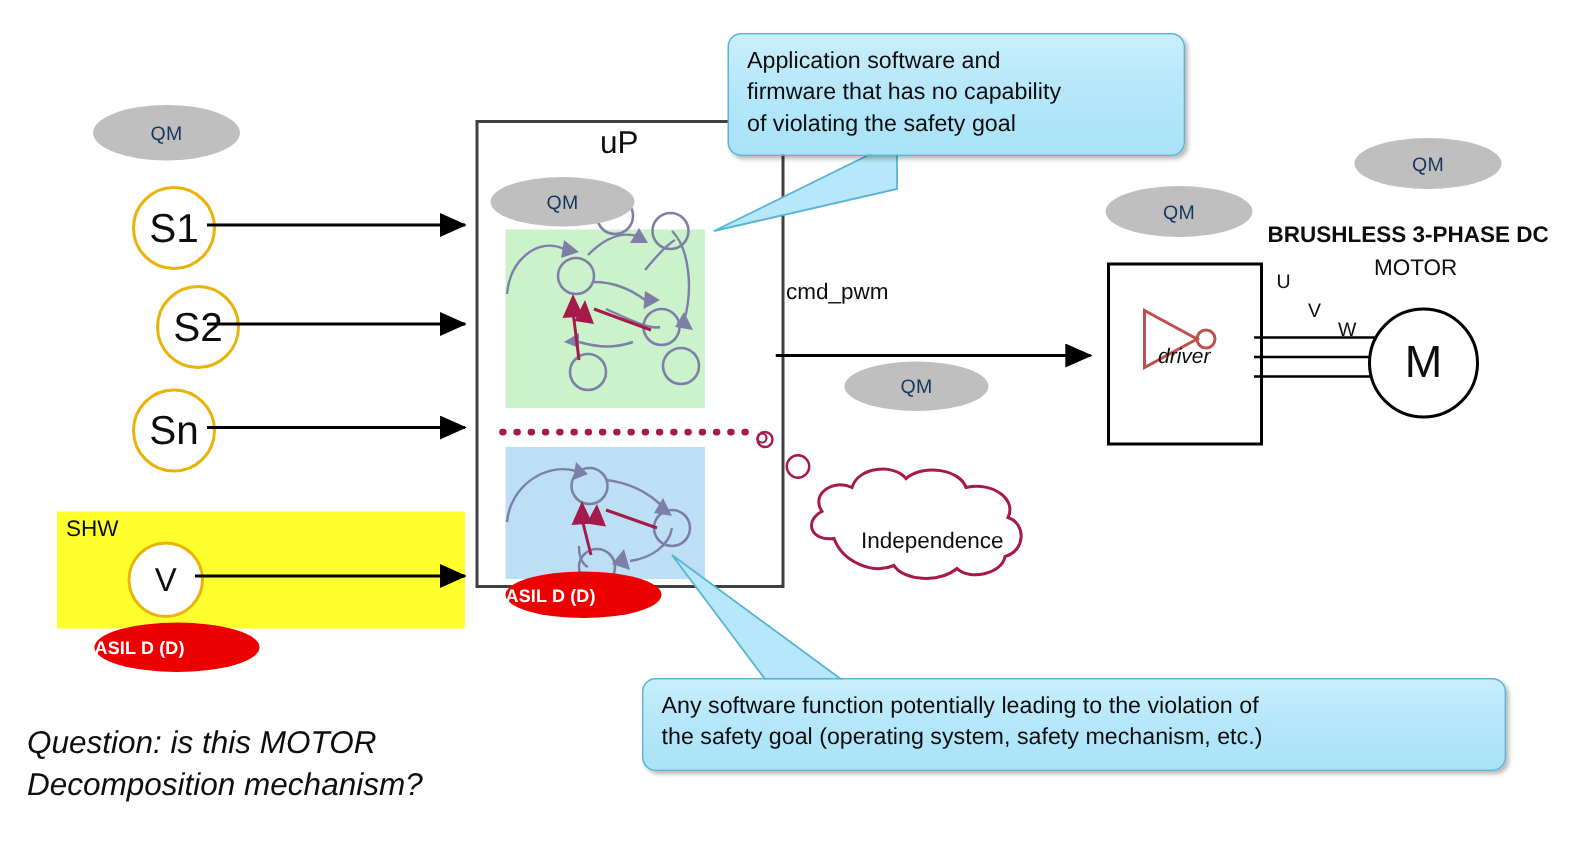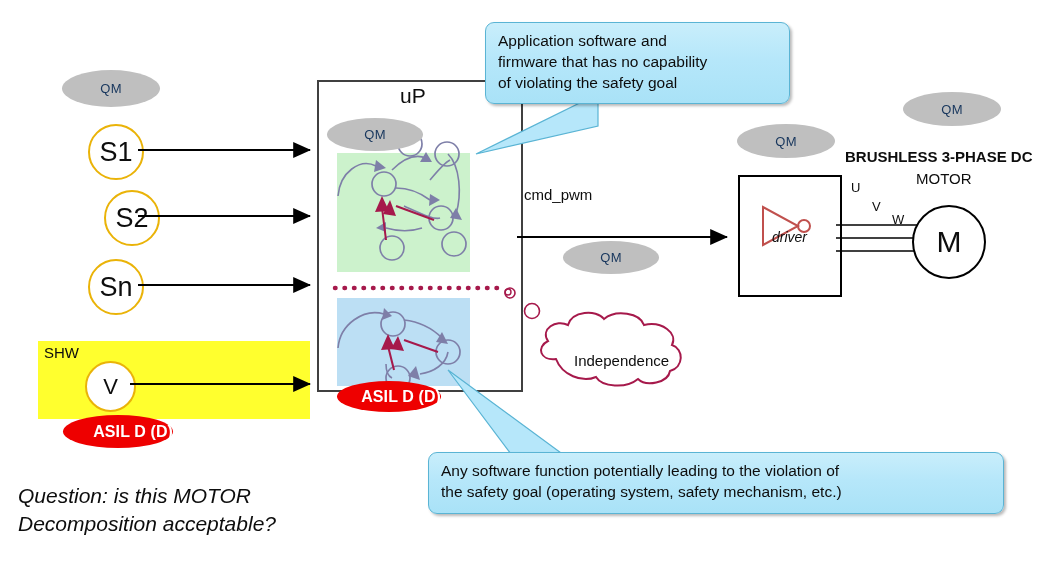--- a/index.html
+++ b/index.html
@@ -4,21 +4,21 @@
 <style>
   html,body{margin:0;padding:0;background:#ffffff;}
   body{width:1053px;height:561px;position:relative;overflow:hidden;
        font-family:"Liberation Sans","DejaVu Sans",sans-serif;color:#0d0d0d;}
   .abs{position:absolute;}
   
   .qm{background:#bfbfbf;border-radius:50%;display:flex;align-items:center;
       justify-content:center;font-size:13px;color:#17365d;letter-spacing:.2px;}
   
   .asil{background:#ee0000;border-radius:50%;display:flex;align-items:center;
-        justify-content:flex-end;color:#ffffff;font-size:16px;font-weight:bold;
+        justify-content:flex-start;color:#ffffff;font-size:12px;font-weight:bold;
         letter-spacing:.1px;white-space:nowrap;}
   
   .sensor{border:2px solid #eab308;border-radius:50%;display:flex;align-items:center;
           justify-content:center;background:#fff;font-size:27px;color:#0d0d0d;}
   .sensor.small{font-size:22px;border-width:2px;}
   
   .upbox{border:2.5px solid #404040;background:#fff;}
   .greenbox{background:#ccf2cc;}
   .bluebox{background:#bcdff4;}
   .yellowbox{background:#ffff2e;}
@@ -217,14 +217,14 @@
 <svg class="abs" style="left:444px;top:368px;width:140px;height:100px;" width="140" height="100">
   <polygon points="4,2 132,96 76,98" fill="#b6e7fa" stroke="#5ab4d4" stroke-width="1.2"></polygon>
 </svg>
 <div class="abs callout" style="left:428px;top:452px;width:576px;height:62px;">
   <div>Any software function potentially leading to the violation of</div>
   <div>the safety goal (operating system, safety mechanism, etc.)</div>
 </div>
 
 <div class="abs question" style="left:18px;top:482px;">
   <div>Question: is this MOTOR</div>
-  <div>Decomposition acceptable?</div>
+  <div>Decomposition mechanism?</div>
 </div>
 
 </body></html>

